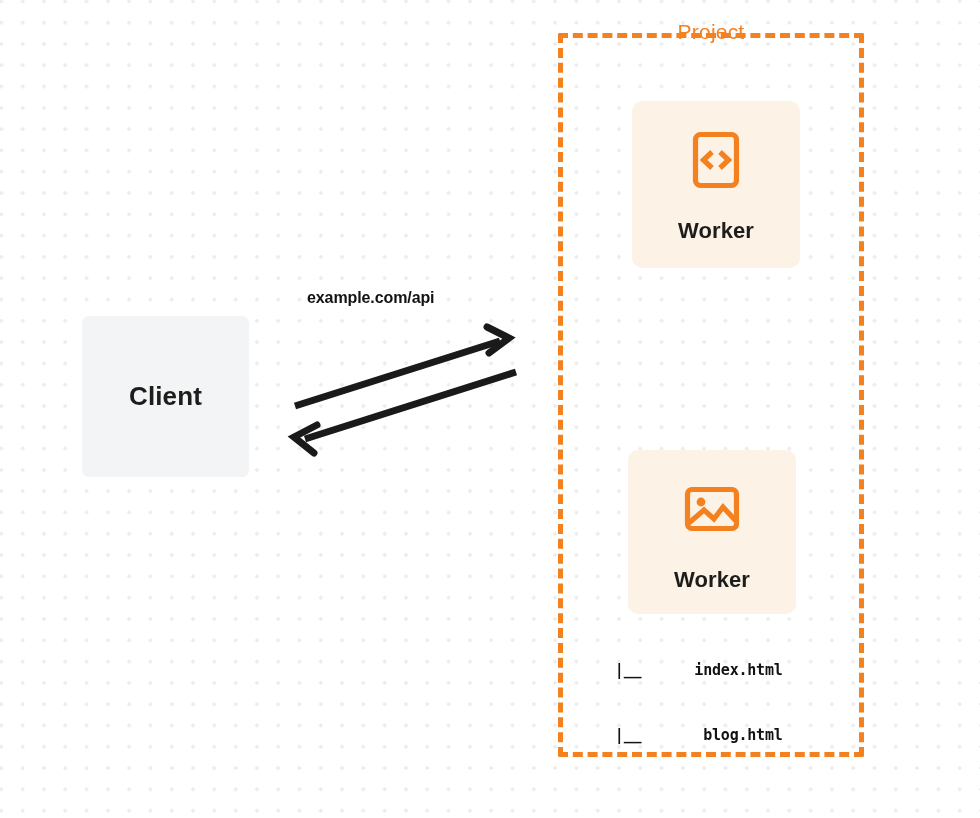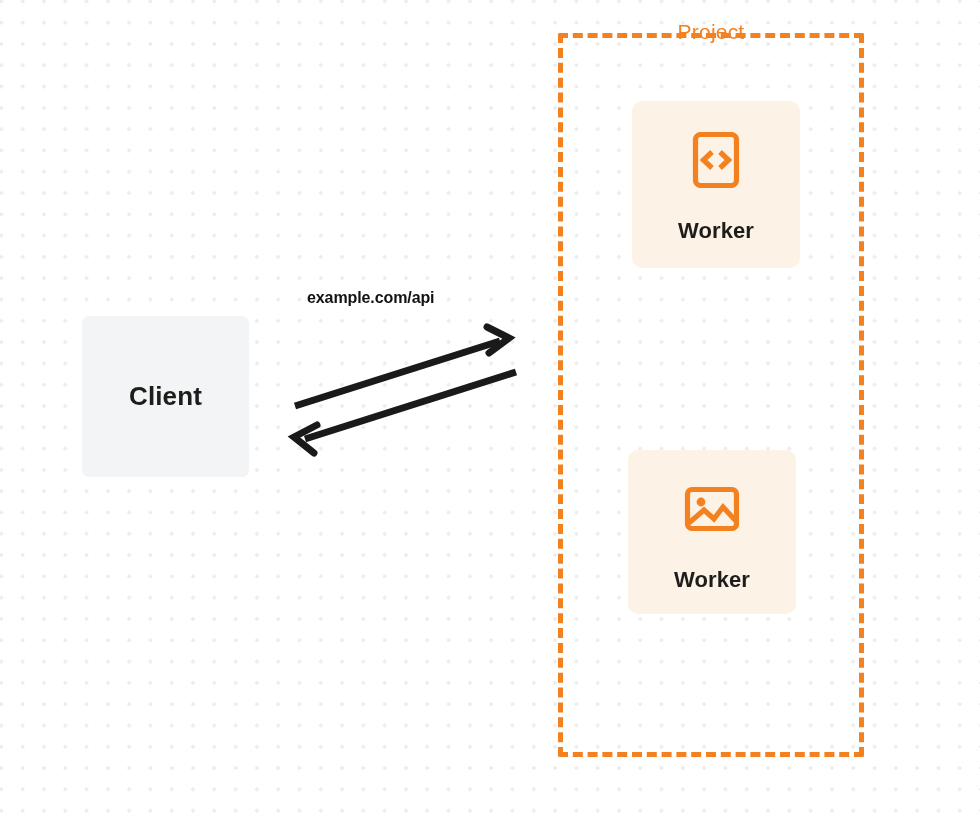--- a/index.html
+++ b/index.html
@@ -176,16 +176,18 @@
   <div class="service-card assets-card">
     <svg class="service-icon" viewBox="0 0 60 60" xmlns="http://www.w3.org/2000/svg">
       <rect x="5.5" y="10.5" width="49" height="39" rx="4.5" ry="4.5" fill="none" stroke="#f48120" stroke-width="5.2"></rect>
       <circle cx="19" cy="23" r="4.4" fill="#f48120"></circle>
       <polyline points="8,43 22,31 32,40 41,28 53,41" fill="none" stroke="#f48120" stroke-width="5.2" stroke-linecap="round" stroke-linejoin="miter"></polyline>
     </svg>
     <span class="service-label">Worker</span>
   </div>
 
   <div class="file-tree">
+    <span class="tree-line"> |__      index.html</span>
+    <span class="tree-line"> |__       blog.html</span>
     
   </div>
 
 </div>
 
 </body></html>

